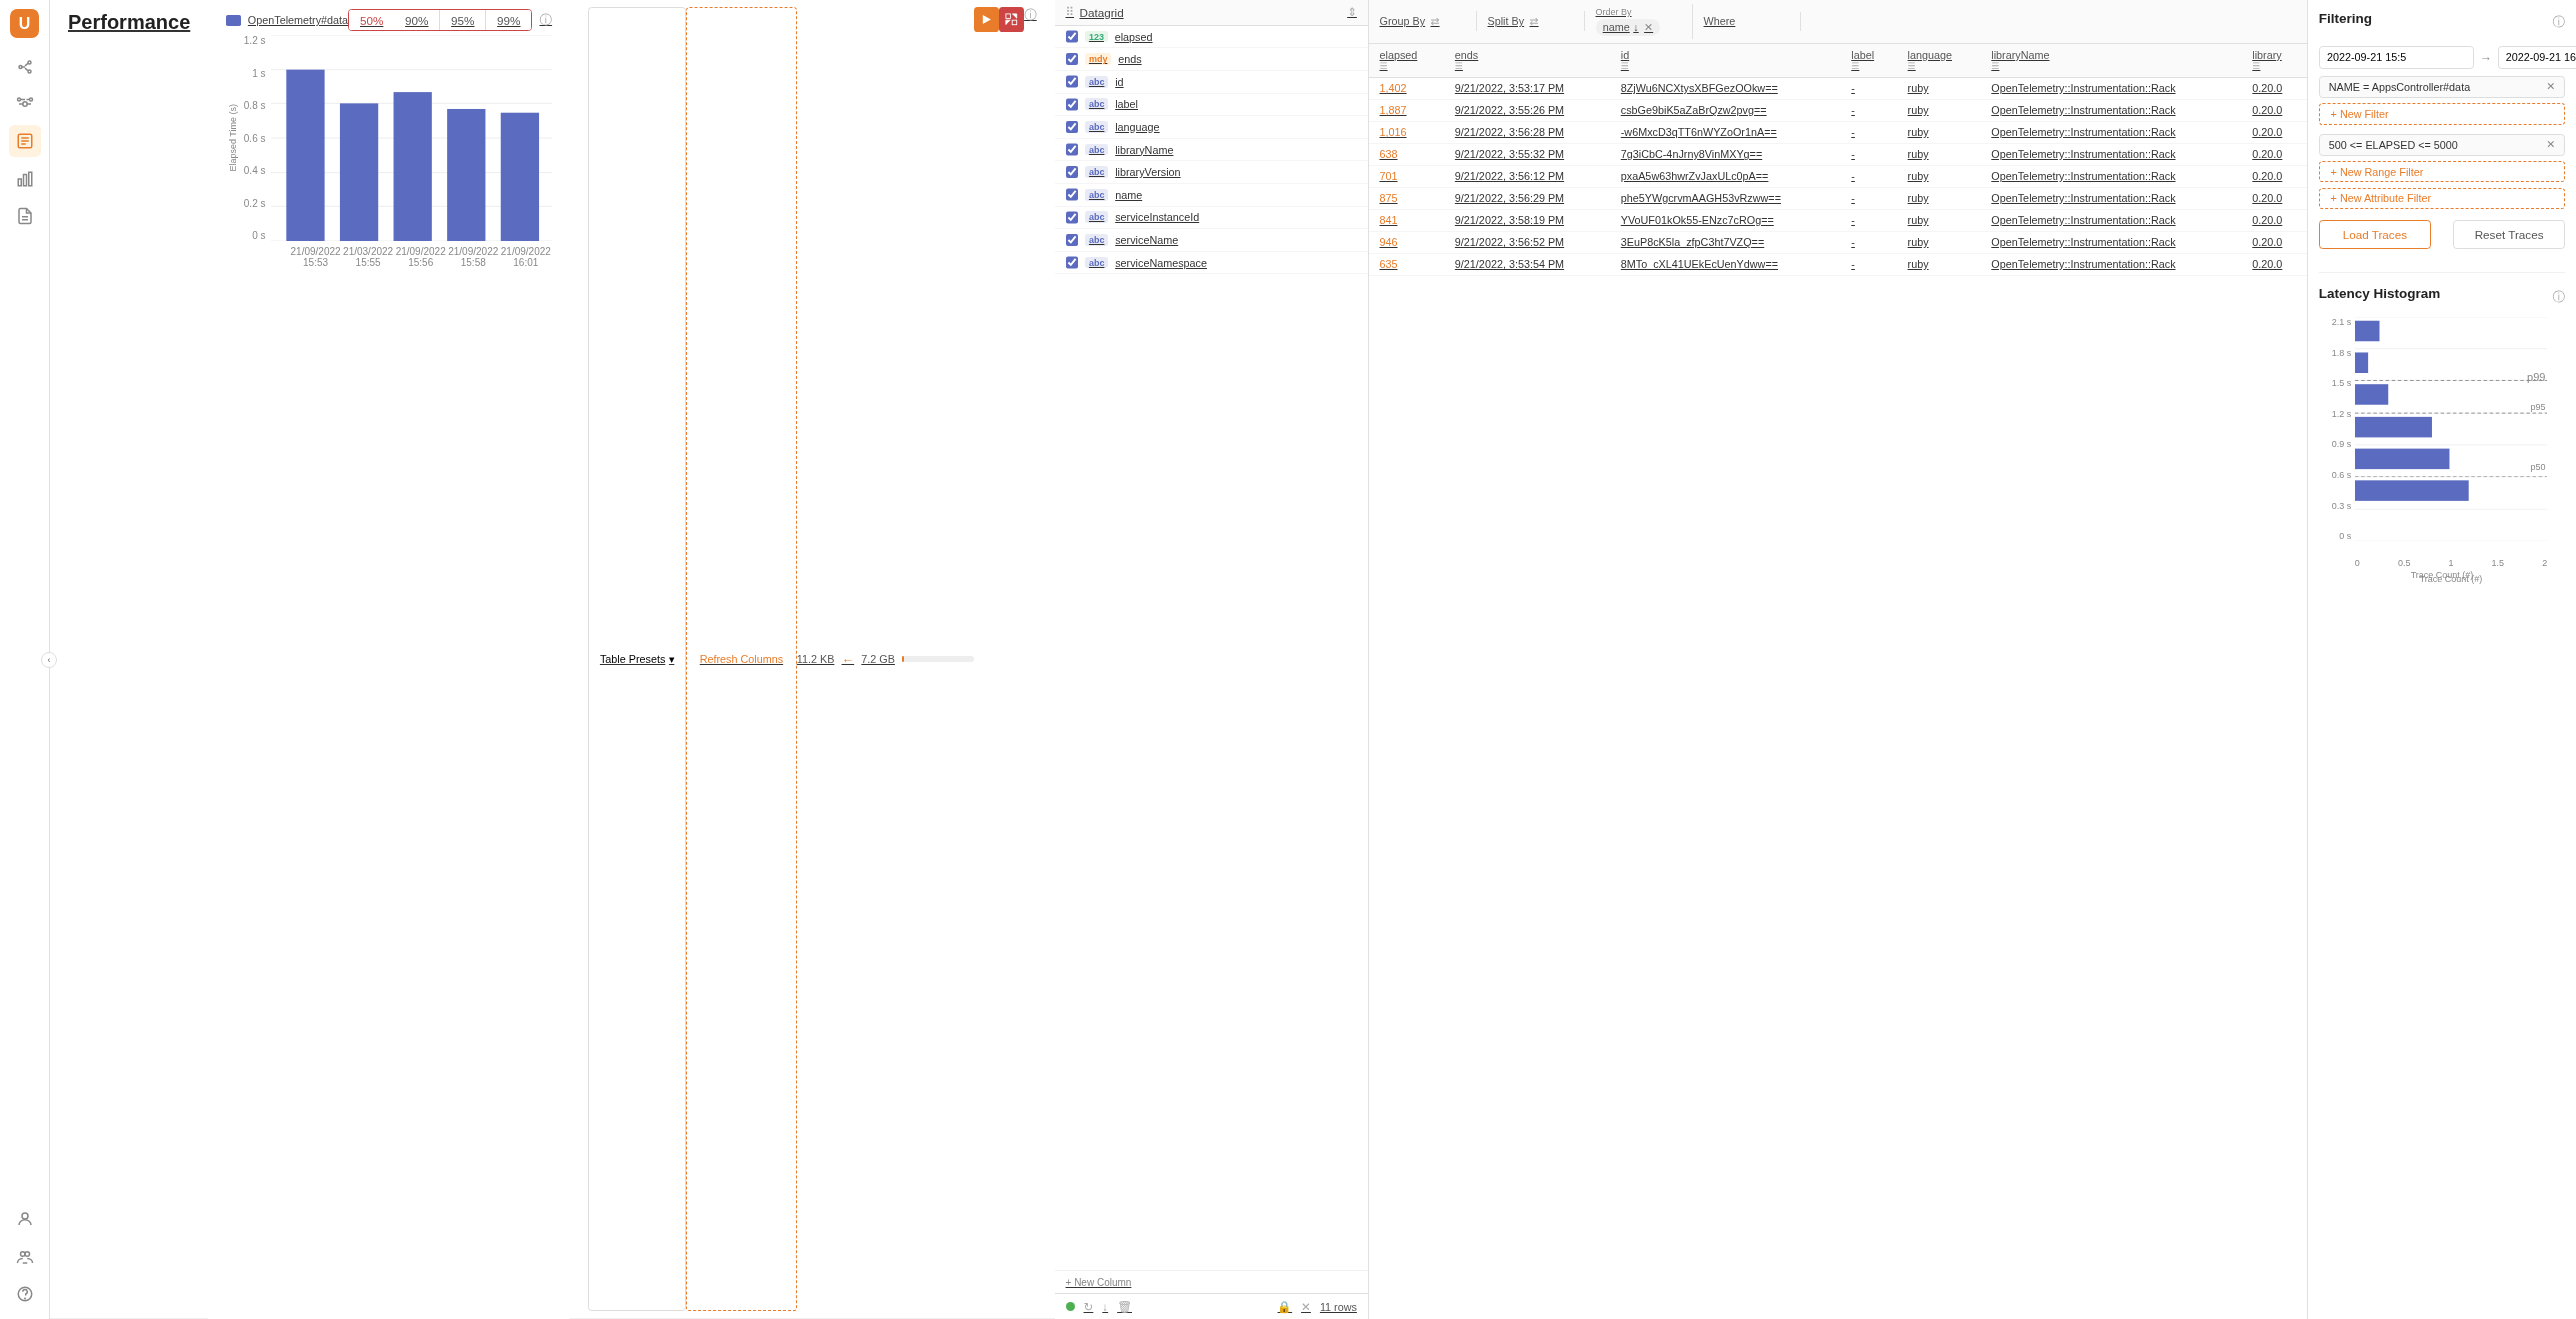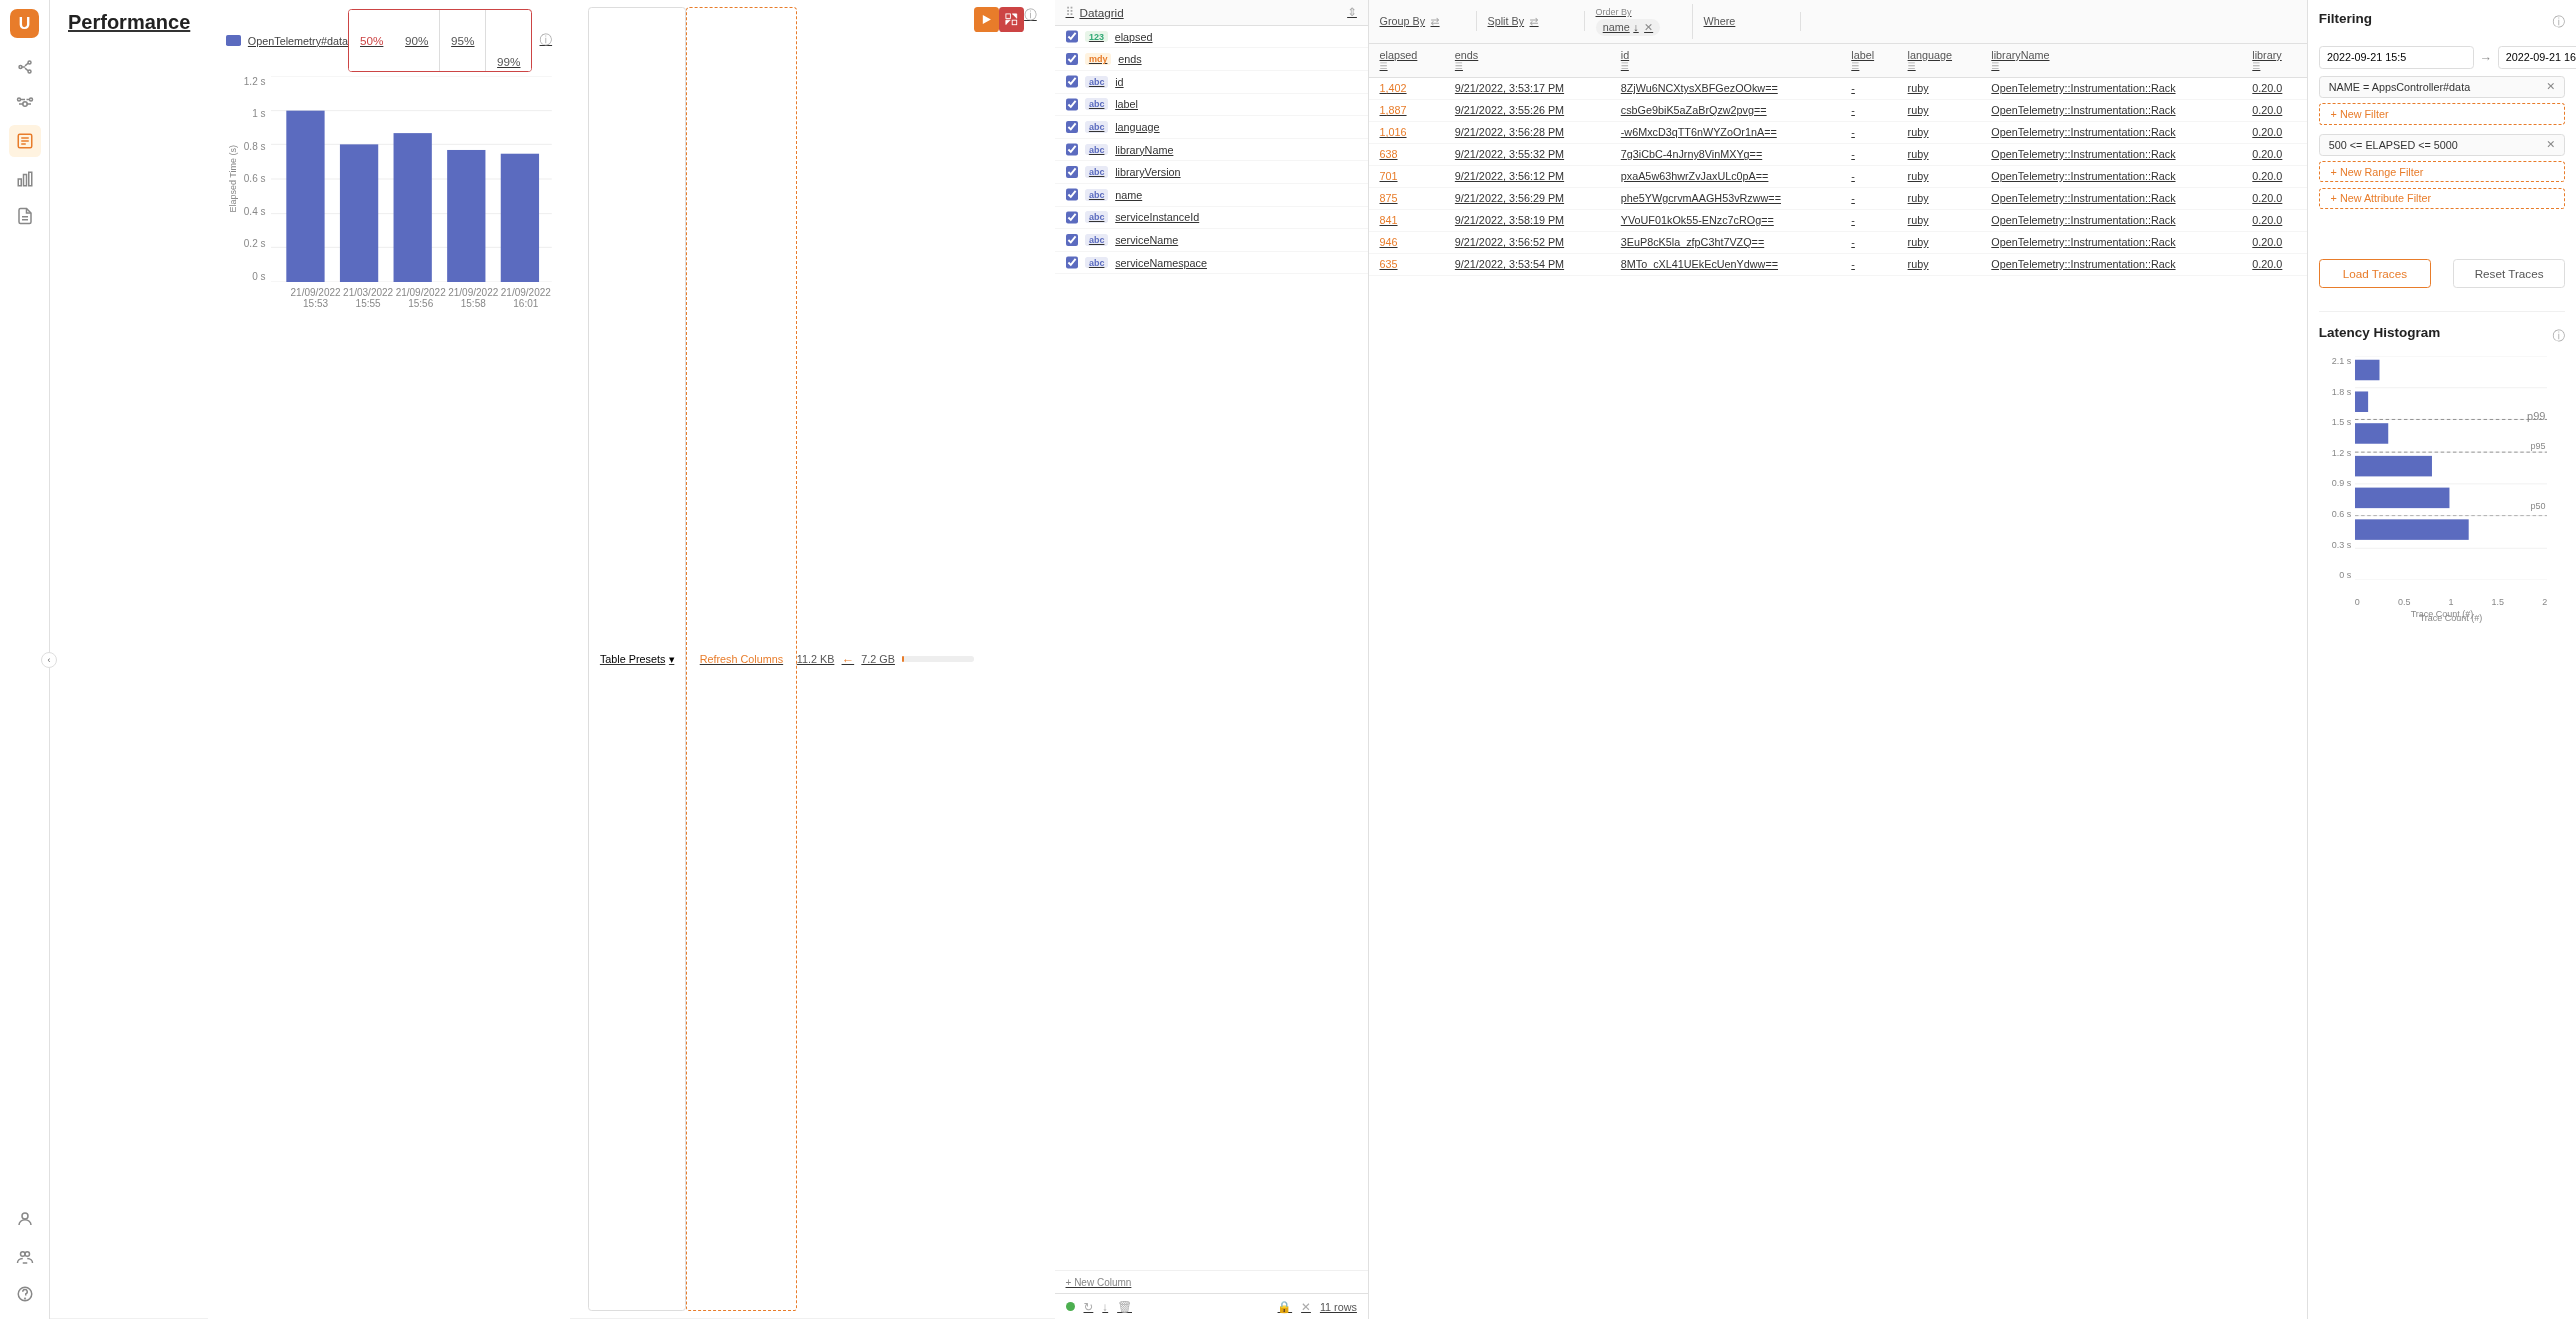--- a/index.html
+++ b/index.html
@@ -20,21 +20,21 @@
     
     .header { padding: 10.8px 18px 7.2px; border-bottom: 0.9px solid #f0f0f0; }
     .page-title { font-size: 20px; font-weight: 600; color: #222; }
 
     
     .chart-area { padding: 9px 18px; flex-shrink: 0; }
     .legend-color { width: 14.4px; height: 10.8px; background: #5b6bbf; border-radius: 1.8px; }
     .legend-label { font-size: 10.8px; color: #444; }
     .percentile-buttons { display: flex; gap: 0; margin-left: auto; border: 0.9px solid #c44; border-radius: 3.6px; overflow: hidden; }
     .pct-btn { padding: 3.6px 10.8px; background: #fff; border: none; cursor: pointer; font-size: 11.7px; color: #555; border-right: 0.9px solid #ddd; }
-    .pct-btn:last-child { border-right: none; margin-top: 41px; }
+    .pct-btn:last-child { border-right: none; }
     .pct-btn.active { background: #fff; color: #c44; border: 0.9px solid #c44; margin: -0.9px; }
     .chart-header { display: flex; align-items: center; justify-content: space-between; margin-bottom: 3.6px; }
     
     .chart-container { position: relative; height: 233px; padding-left: 45px; padding-bottom: 27px; }
     .chart-y-axis { position: absolute; left: 0; top: 0; bottom: 27px; width: 45px; display: flex; flex-direction: column; justify-content: space-between; align-items: flex-end; padding-right: 5.4px; }
     .y-label { font-size: 10px; color: #888; }
     .chart-svg-wrap { position: absolute; left: 45px; right: 0; top: 0; bottom: 27px; }
     .chart-x-axis { position: absolute; left: 45px; right: 0; bottom: 0; height: 27px; display: flex; justify-content: space-around; align-items: flex-end; }
     .x-label { font-size: 10px; color: #888; text-align: center; }
 
@@ -89,21 +89,21 @@
     .filter-arrow { color: #888; font-size: 12.6px; }
     .filter-tag { display: flex; align-items: center; gap: 3.6px; padding: 3.6px 9px; border: 0.9px solid #ddd; border-radius: 3.6px; font-size: 10.8px; background: #fafafa; margin-bottom: 5.4px; }
     .filter-tag-close { cursor: pointer; color: #888; margin-left: auto; }
     .new-filter-btn { display: inline-block; padding: 3.6px 10.8px; border: 0.9px dashed #e87c2a; border-radius: 3.6px; color: #e87c2a; font-size: 10.8px; cursor: pointer; margin-bottom: 9px; }
     .range-filter-tag { display: flex; align-items: center; gap: 3.6px; padding: 3.6px 9px; border: 0.9px solid #ddd; border-radius: 3.6px; font-size: 10.8px; background: #fafafa; margin-bottom: 5.4px; }
     .range-filter-close { cursor: pointer; color: #888; margin-left: auto; }
     .new-range-btn { display: inline-block; padding: 3.6px 10.8px; border: 0.9px dashed #e87c2a; border-radius: 3.6px; color: #e87c2a; font-size: 10.8px; cursor: pointer; margin-bottom: 5.4px; }
     .new-attr-btn { display: inline-block; padding: 3.6px 10.8px; border: 0.9px dashed #e87c2a; border-radius: 3.6px; color: #e87c2a; font-size: 10.8px; cursor: pointer; margin-bottom: 10.8px; }
     .load-traces-btn { flex: 1; padding: 7.2px; border: 0.9px solid #e87c2a; border-radius: 3.6px; background: #fff; color: #e87c2a; font-size: 11.7px; cursor: pointer; }
     .reset-traces-btn { flex: 1; padding: 7.2px; border: 0.9px solid #ddd; border-radius: 3.6px; background: #fff; color: #555; font-size: 11.7px; cursor: pointer; }
-    .action-btns { display: flex; gap: 22px; margin-bottom: 14.4px; margin-top: 39px; }
+    .action-btns { display: flex; gap: 22px; margin-bottom: 14.4px; }
     
     .histogram-section { margin-top: 3.6px; }
     .histogram-chart { height: 251px; position: relative; margin-top: 7.2px; }
     .hist-y-axis { position: absolute; left: 0; top: 0; bottom: 27px; width: 36px; display: flex; flex-direction: column; justify-content: space-between; align-items: flex-end; padding-right: 3.6px; }
     .hist-y-label { font-size: 9px; color: #888; }
     .hist-svg-wrap { position: absolute; left: 36px; right: 18px; top: 0; bottom: 27px; }
     .hist-x-axis { position: absolute; left: 36px; right: 18px; bottom: 0; height: 27px; display: flex; justify-content: space-between; align-items: flex-end; }
     .hist-x-label { font-size: 9px; color: #888; }
     .hist-axis-title { position: absolute; bottom: -3.6px; left: 36px; right: 0; text-align: center; font-size: 9px; color: #888; }
     

